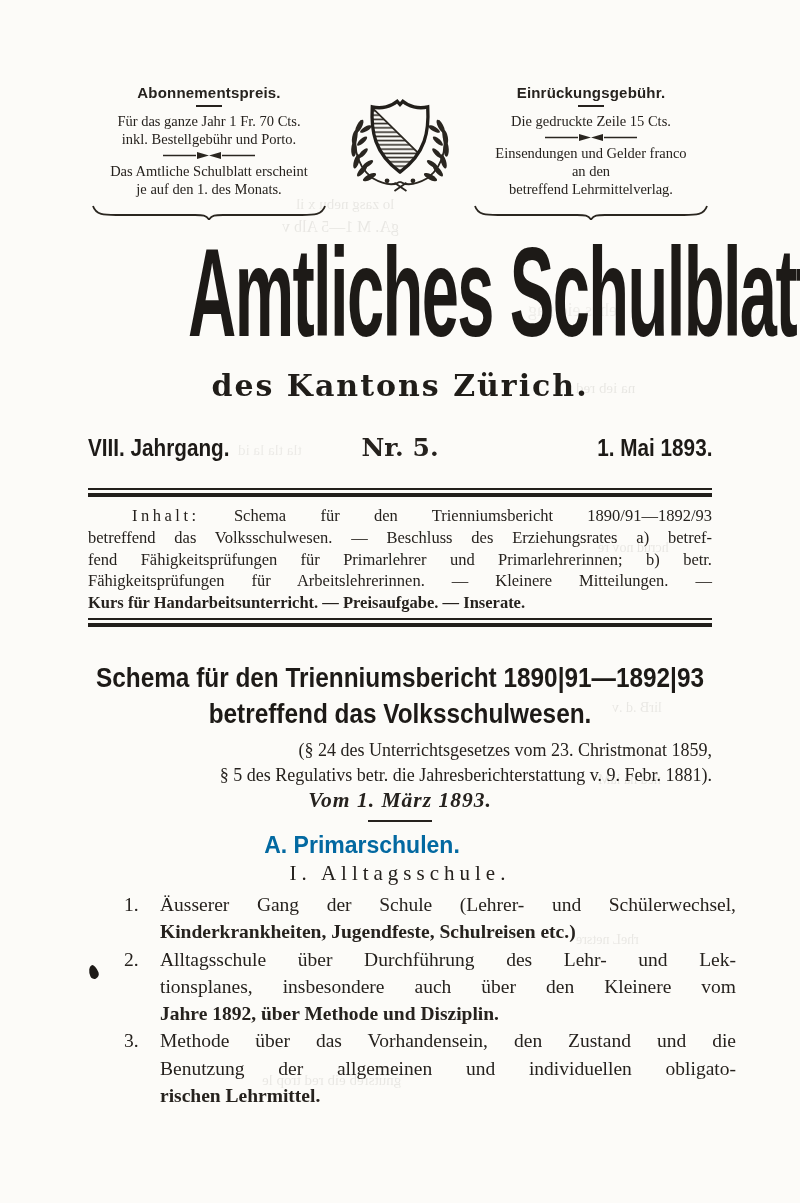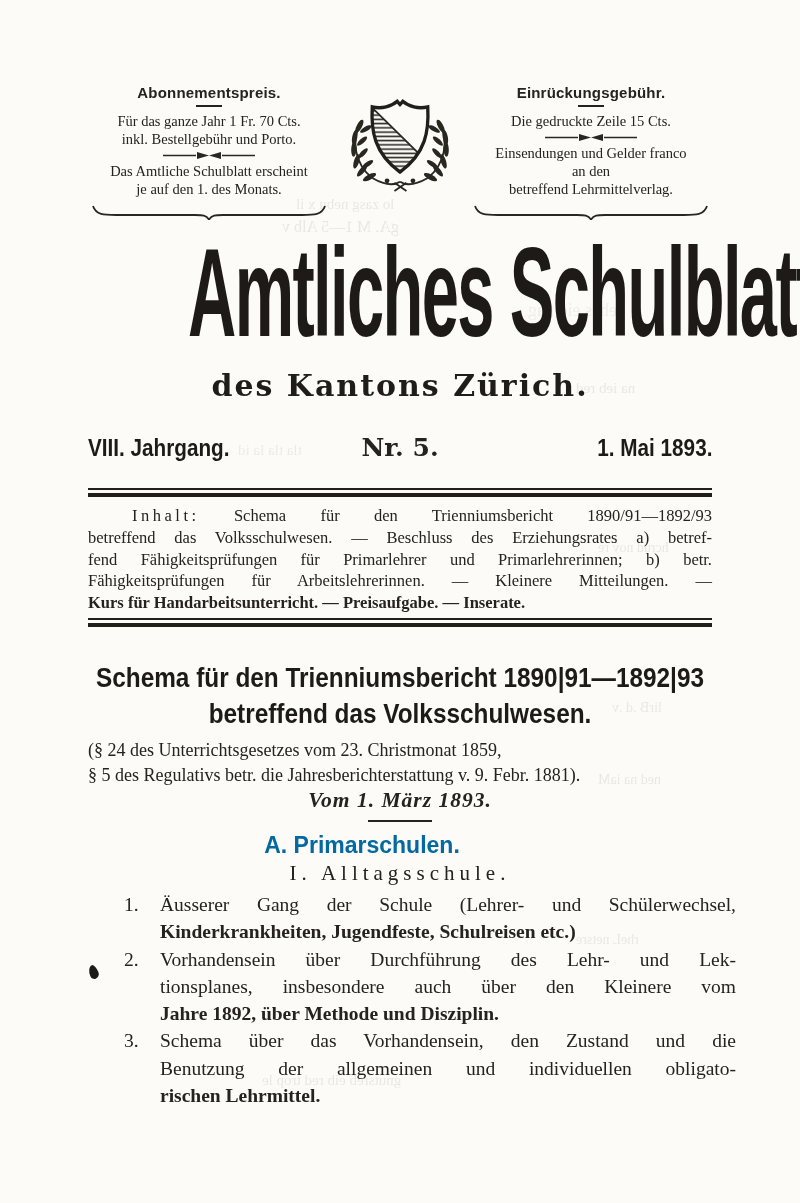--- a/index.html
+++ b/index.html
@@ -50,21 +50,21 @@
   .inhalt { position:absolute; top:505px; left:88px; width:624px; font-size:16.5px; line-height:21.8px; }
   .jline { text-align:justify; text-align-last:justify; text-justify:inter-word; white-space:normal; }
   .jlast { text-align:left;font-weight:bold; }
   .inhalt-first { padding-left:44px; }
   .inhalt-label { letter-spacing:3.5px; }
 
   
   .art-head { position:absolute; top:660px; left:0; width:800px; text-align:center;
     font-family:"Liberation Sans", sans-serif; font-weight:bold; font-size:28px; line-height:36px; color:#1d1a17; }
   .art-head .hl { display:block; white-space:nowrap; transform:scaleX(.87); transform-origin:50% 50%; }
-  .refs { position:absolute; top:738px; left:88px; width:624px; text-align:left; font-size:18px; line-height:25px; }
+  .refs { position:absolute; top:738px; left:88px; width:624px; text-align:right; font-size:18px; line-height:25px; }
   .date-line { position:absolute; top:788px; left:0; width:800px; text-align:center;
     font-weight:bold; font-style:italic; font-size:21.5px; letter-spacing:1px; }
   .section-head { position:absolute; top:832px; left:0; width:724px; text-align:center;
     font-family:"Liberation Sans", sans-serif; font-weight:bold; font-size:23px; color:#0369a1; }
   .subsection-head { position:absolute; top:861px; left:0; width:800px; text-align:center;
     font-size:21px; letter-spacing:5px; }
 
   
   .list { position:absolute; top:891px; left:100px; width:612px; font-size:19.5px; line-height:27.3px;margin-left:24px; }
   .list-item { padding-left:36px; }
@@ -240,28 +240,28 @@
 
   <div class="list">
     <div class="list-item">
       <div class="jline item-first">
         <span class="item-num">1.</span><span>Äusserer Gang der Schule (Lehrer- und Schülerwechsel,</span>
       </div>
       <div class="jlast">Kinderkrankheiten, Jugendfeste, Schulreisen etc.)</div>
     </div>
     <div class="list-item">
       <div class="jline item-first">
-        <span class="item-num">2.</span><span>Vorhandensein über Durchführung des Lehr- und Lek-</span>
+        <span class="item-num">2.</span><span>Alltagsschule über Durchführung des Lehr- und Lek-</span>
       </div>
       <div class="jline">tionsplanes, insbesondere auch über den Kleinere vom</div>
       <div class="jlast">Jahre 1892, über Methode und Disziplin.</div>
     </div>
     <div class="list-item">
       <div class="jline item-first">
-        <span class="item-num">3.</span><span>Schema über das Vorhandensein, den Zustand und die</span>
+        <span class="item-num">3.</span><span>Methode über das Vorhandensein, den Zustand und die</span>
       </div>
       <div class="jline">Benutzung der allgemeinen und individuellen obligato-</div>
       <div class="jlast">rischen Lehrmittel.</div>
     </div>
   </div>
 
   <div class="ink-blot"></div>
 
 </div>
 

